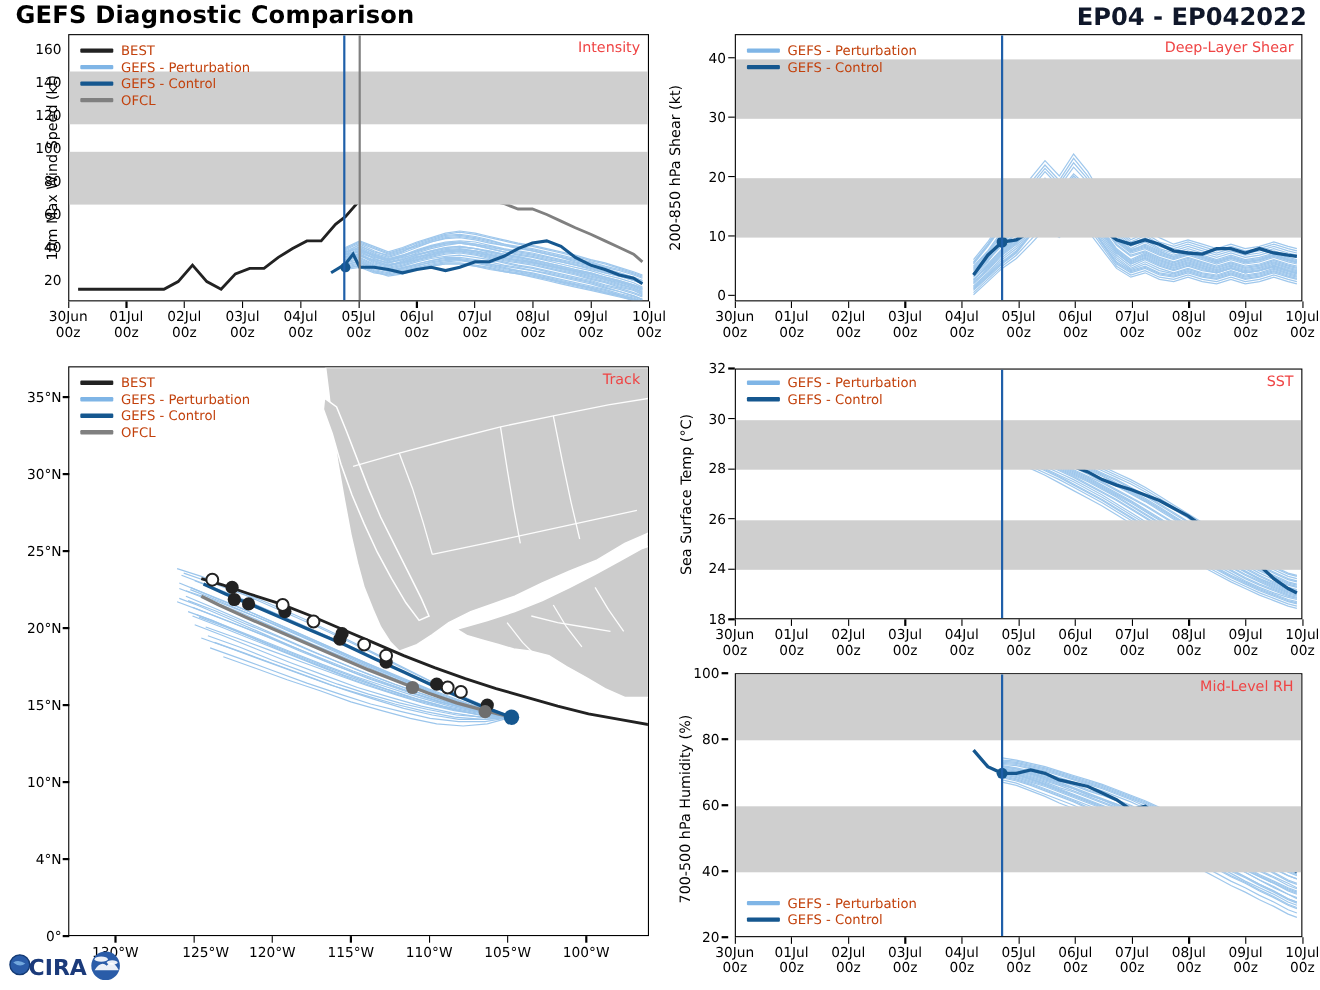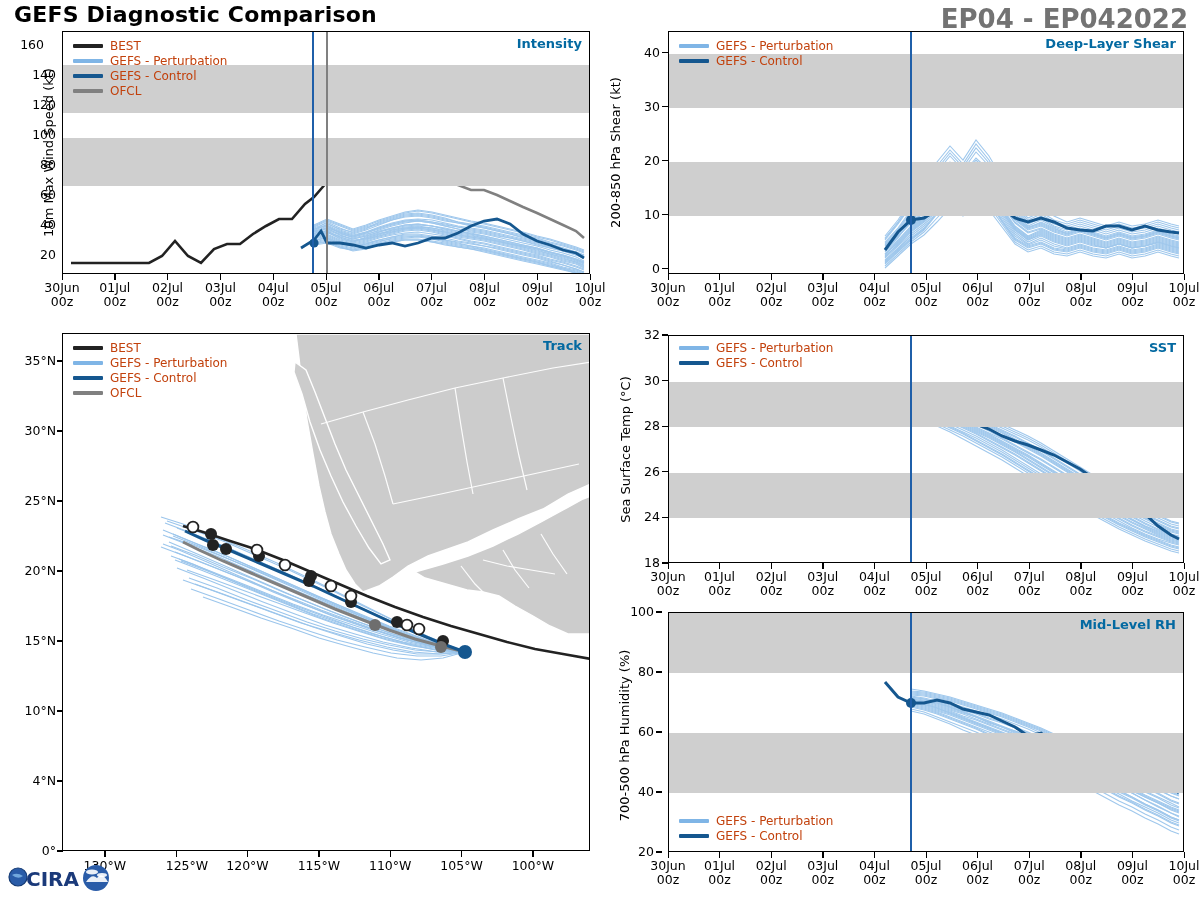--- a/index.html
+++ b/index.html
@@ -1,28 +1,28 @@
 <!DOCTYPE html>
 <html><head>
 <meta charset="utf-8">
 <style>
   html,body{margin:0;padding:0;}
   body{width:1200px;height:900px;background:#ffffff;font-family:"DejaVu Sans",sans-serif;overflow:hidden;}
   .root{position:relative;width:1200px;height:900px;}
 
   .title-left{position:absolute;left:14px;top:2px;font-size:22px;font-weight:bold;color:#000;letter-spacing:.2px;}
-  .title-right{position:absolute;right:12px;top:4px;font-size:26px;font-weight:bold;color:#737373;}
+  .title-right{position:absolute;right:12px;top:4px;font-size:22px;font-weight:bold;color:#0f172a;}
 
   .panel{position:absolute;box-sizing:border-box;border:1.2px solid #000;background:#fff;overflow:hidden;}
   .plotarea{position:absolute;left:0;top:0;right:0;bottom:0;overflow:hidden;}
   .band{position:absolute;left:0;right:0;background:#cfcfcf;}
   .vline{position:absolute;top:0;bottom:0;width:2.4px;background:#1f5fa9;}
   .vline.grey{background:#808080;width:1.6px;}
 
-  .ptitle{position:absolute;right:7px;top:4px;font-size:13px;font-weight:bold;color:#0369a1;z-index:6;}
+  .ptitle{position:absolute;right:7px;top:4px;font-size:13px;font-weight:normal;color:#ef4444;z-index:6;}
 
   .legend{position:absolute;z-index:7;font-size:12px;color:#c2410c;}
   .legend .row{display:flex;align-items:center;height:15px;}
   .legend .sw{display:inline-block;width:30px;height:4px;margin-right:7px;border-radius:1px;}
   .legend .lb{white-space:nowrap;font-size:12px;}
 
   .ylab{position:absolute;font-size:13px;color:#000;transform-origin:center center;white-space:nowrap;}
   .ytick{position:absolute;font-size:12.5px;color:#000;text-align:right;white-space:nowrap;}
   .xtick{position:absolute;font-size:12.5px;color:#000;text-align:center;white-space:nowrap;line-height:14px;}
   .tickmark{position:absolute;background:#000;}
@@ -105,21 +105,21 @@
       </div>
       <div class="row">
         <span class="sw" style="background:#808080;"></span>
         <span class="lb">OFCL</span>
       </div>
     </div>
   </div>
 
   <div class="ylab" style="left:-62px;top:145px;width:220px;text-align:center;transform:rotate(-90deg);">10m Max Wind Speed (kt)</div>
 
-  <div class="ytick" style="left:12px;top:37px;width:32px;">160</div>
+  <div class="ytick" style="left:24px;top:37px;width:32px;">160</div>
   <div class="ytick" style="left:24px;top:67px;width:32px;">140</div>
   <div class="ytick" style="left:24px;top:97px;width:32px;">120</div>
   <div class="ytick" style="left:24px;top:127px;width:32px;">100</div>
   <div class="ytick" style="left:24px;top:157px;width:32px;">80</div>
   <div class="ytick" style="left:24px;top:187px;width:32px;">60</div>
   <div class="ytick" style="left:24px;top:217px;width:32px;">40</div>
   <div class="ytick" style="left:24px;top:247px;width:32px;">20</div>
 
   <div id="xaxis-intensity">
       <div class="tickmark" style="left: 61.5px; top: 274px; width: 1.3px; height: 6px;"></div>

